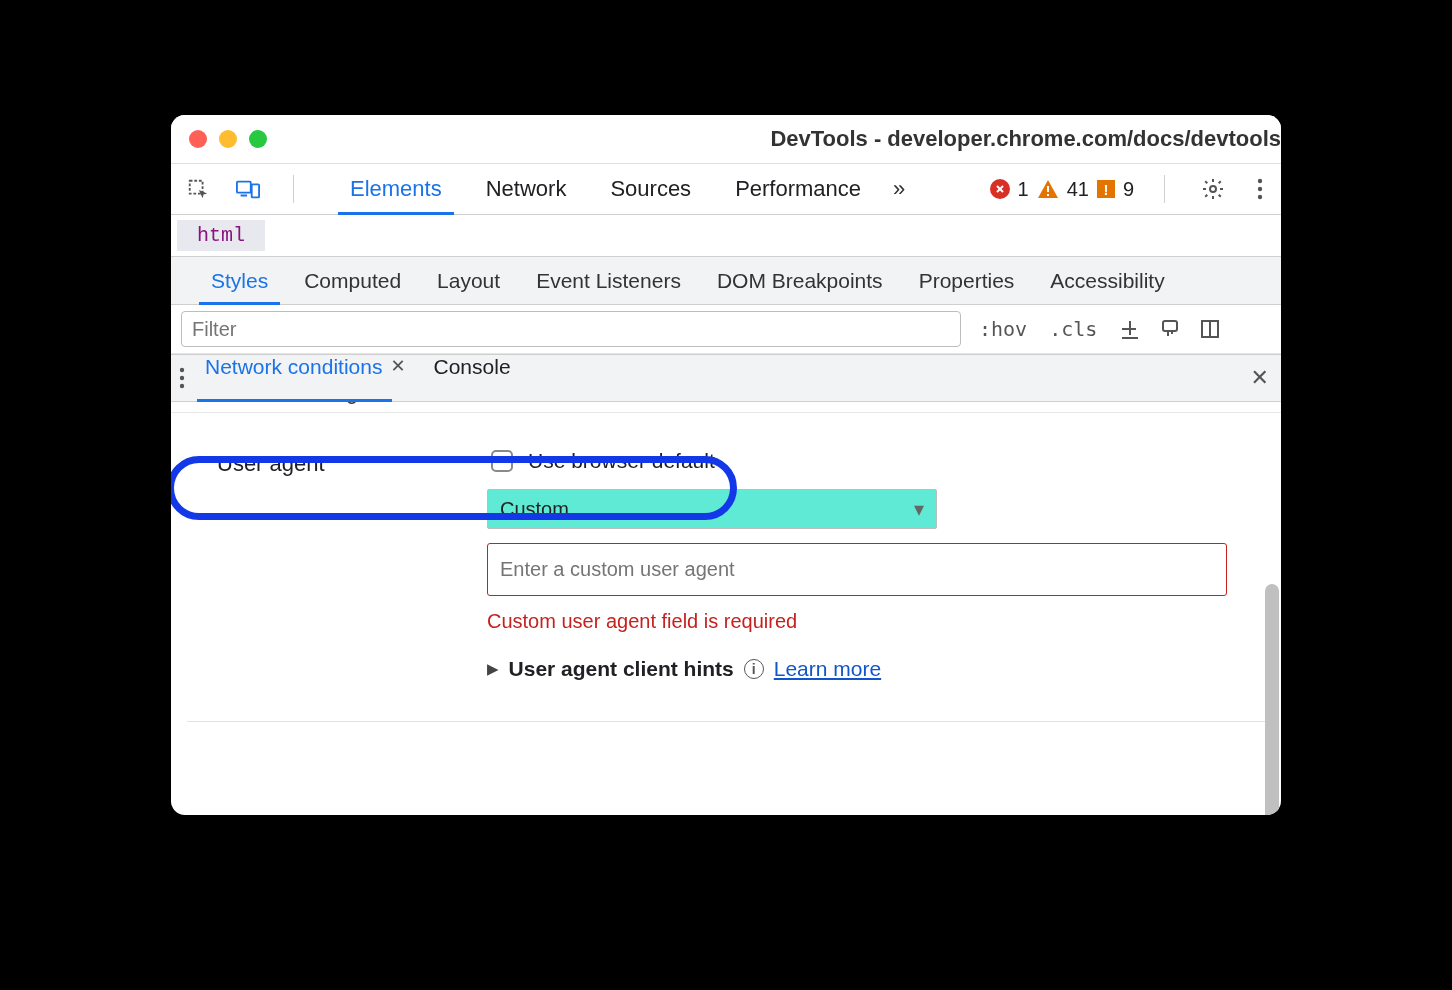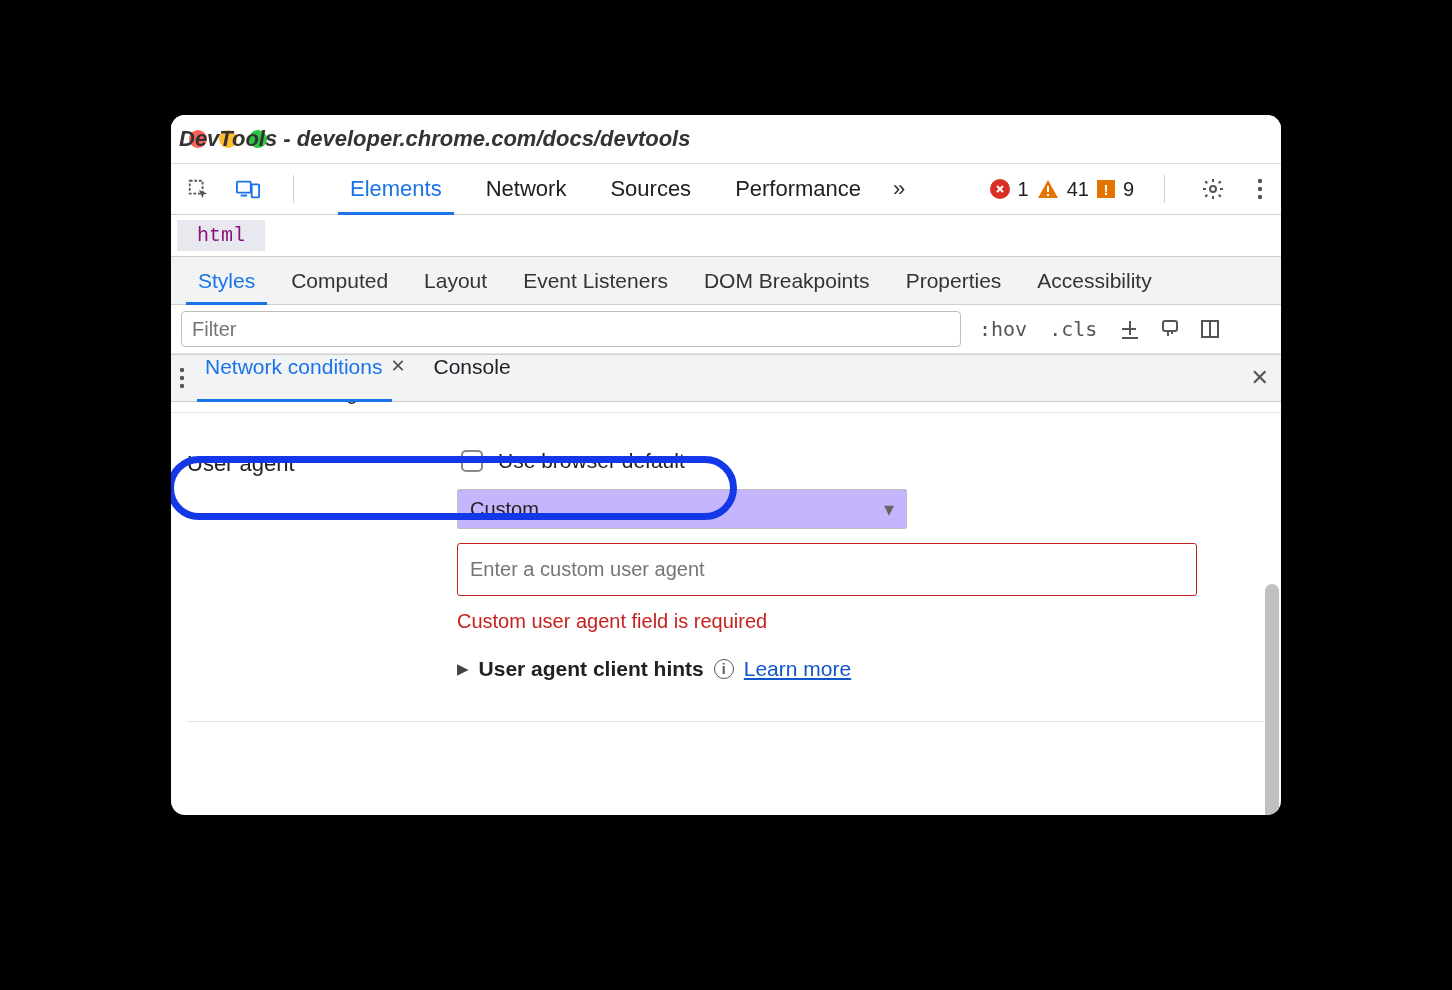--- a/index.html
+++ b/index.html
@@ -36,22 +36,22 @@
     align-items: center;
     padding: 0 18px;
     position: relative;
   }
   .traffic { display: flex; gap: 12px; align-items:center;}
   .dot { width: 18px; height: 18px; border-radius: 50%; }
   .dot.red { background:#ff5f57;}
   .dot.yellow{ background:#febc2e;}
   .dot.green{ background:#28c840;}
   .title {
-    position:absolute; left:8px; right:0; text-align:left;
-    font-weight:700; font-size:22px; color:#333; pointer-events:none;font-style:italic;
+    position:absolute; left:8px; right:0; text-align:right;
+    font-weight:700; font-size:22px; color:#333; pointer-events:none;
   }
   
   .tabbar {
     display:flex; align-items:center; height:52px;
     border-top:1px solid #e0e0e0;
     border-bottom:1px solid #cfcfcf;
     padding:0 12px; gap:20px;
     background:#fff;
   }
   .tabbar .icon-btn { width:30px; display:flex; align-items:center; justify-content:center; color:#555;}
@@ -83,21 +83,21 @@
   }
   .crumb .chip {
     background:#e8e9ee; color:#881280; padding:4px 20px;
     font-size:20px; font-family:Liberation Mono, monospace;
   }
   
   .subtabs {
     display:flex; align-items:center; height:48px;
     border-bottom:1px solid #cfcfcf;
     background:#f1f3f4;
-    padding:0 9px;
+    padding:0 22px;
     gap:0;
   }
   .subtab { padding:0 18px; display:flex; align-items:center; font-size:21px; color:#333; height:100%; position:relative; cursor:pointer;}
   .subtab.active { color:#1a73e8;}
   .subtab.active::after{content:"";position:absolute;left:6px;right:6px;bottom:-1px;height:3px;background:#1a73e8;}
   
   .filterrow {
     display:flex; align-items:center; padding:6px 10px; gap:14px;
     border-bottom:1px solid #e5e5e5;
   }
@@ -140,41 +140,41 @@
     display:flex; align-items:center;
     padding:0 16px 8px 16px;
     color:#333;
     border-bottom:1px solid #e7e7e7;
     margin-bottom:24px;
     position:relative;
     top:-10px;
     gap:0;
   }
   .row-cut .label-col{ width:270px; font-size:22px; color:#333;}
-  .drawer-body .form-area{ padding:0 16px;}
+  .drawer-body .form-area{ padding:0 16px;margin-left:30px;}
   .section-row{ display:flex; align-items:flex-start; gap:0;}
   .section-row .label-col{ width:270px; font-size:22px; padding-top:4px;}
   .section-row .field-col{ flex:1; display:flex; flex-direction:column; gap:14px; align-items:flex-start;}
   .highlight-box{
     position:absolute;
     left:-4px;
     top:54px;
     border:7px solid #1338e8;
     border-radius:34px;
     height:64px;
     width:570px;
     pointer-events:none;
   }
   .checkbox-row{display:flex;align-items:center;gap:12px;font-size:21px;}
   .checkbox-row input[type=checkbox]{
     width:22px;height:22px; appearance:none;
     border:2px solid #8a8a8a;border-radius:5px;background:#fff;
   }
   .select-custom{
-    width:450px;height:40px;border:1px solid #bdbdbd;background:#c4b5fd;
+    width:450px;height:40px;border:1px solid #bdbdbd;background:#5eead4;
     display:flex;align-items:center;justify-content:space-between;
     padding:0 12px;color:#222;font-size:20px;border-radius:2px;
   }
   .select-custom .caret{color:#666;}
   .ua-input{
     width:740px;height:53px;border:1.5px solid #c5221f;border-radius:3px;
     padding:0 12px;font-size:20px;color:#888;background:#fff;
   }
   .err-text{color:#c5221f;font-size:20px;}
   .hints-row{display:flex;align-items:center;gap:10px;font-size:21px;margin-top:10px;}

